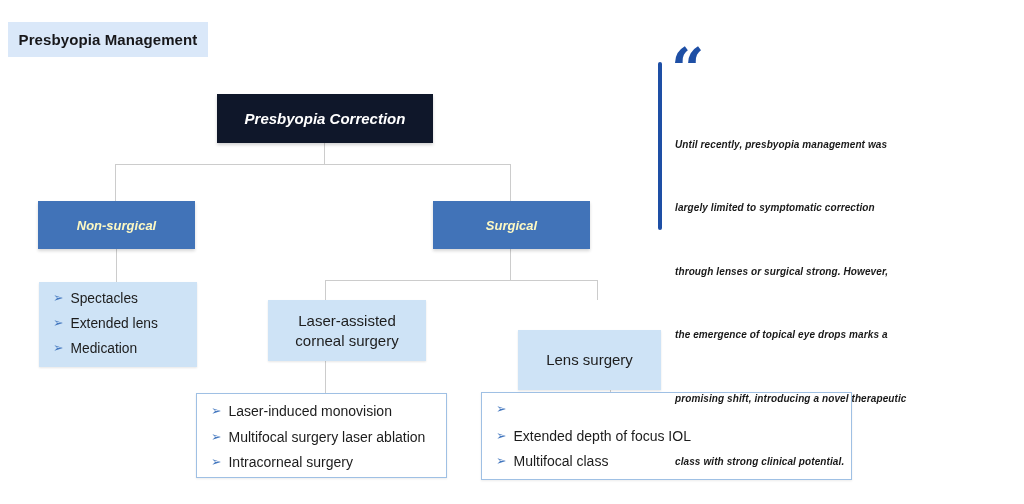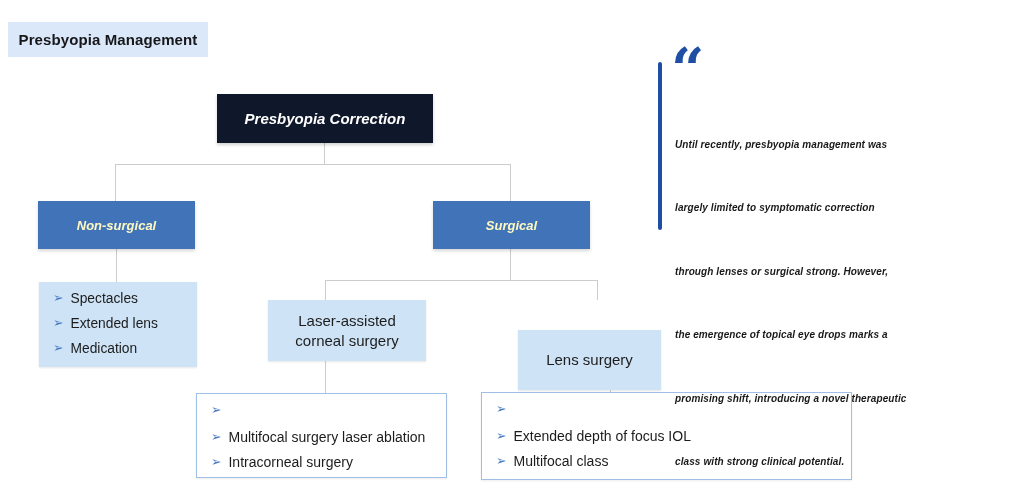--- a/index.html
+++ b/index.html
@@ -97,20 +97,21 @@
       <span>Medication</span>
     </div>
   </div>
 
   <div class="leaf-label leaf-laser">Laser-assisted corneal surgery</div>
   <div class="leaf-label leaf-lens">Lens surgery</div>
 
   <div class="list-card list-white list-laser-opts">
     <div class="li-row">
       <span class="bullet">➢</span>
+      <span>Laser-induced monovision</span>
     </div>
     <div class="li-row">
       <span class="bullet">➢</span>
       <span>Multifocal surgery laser ablation</span>
     </div>
     <div class="li-row">
       <span class="bullet">➢</span>
       <span>Intracorneal surgery</span>
     </div>
   </div>

